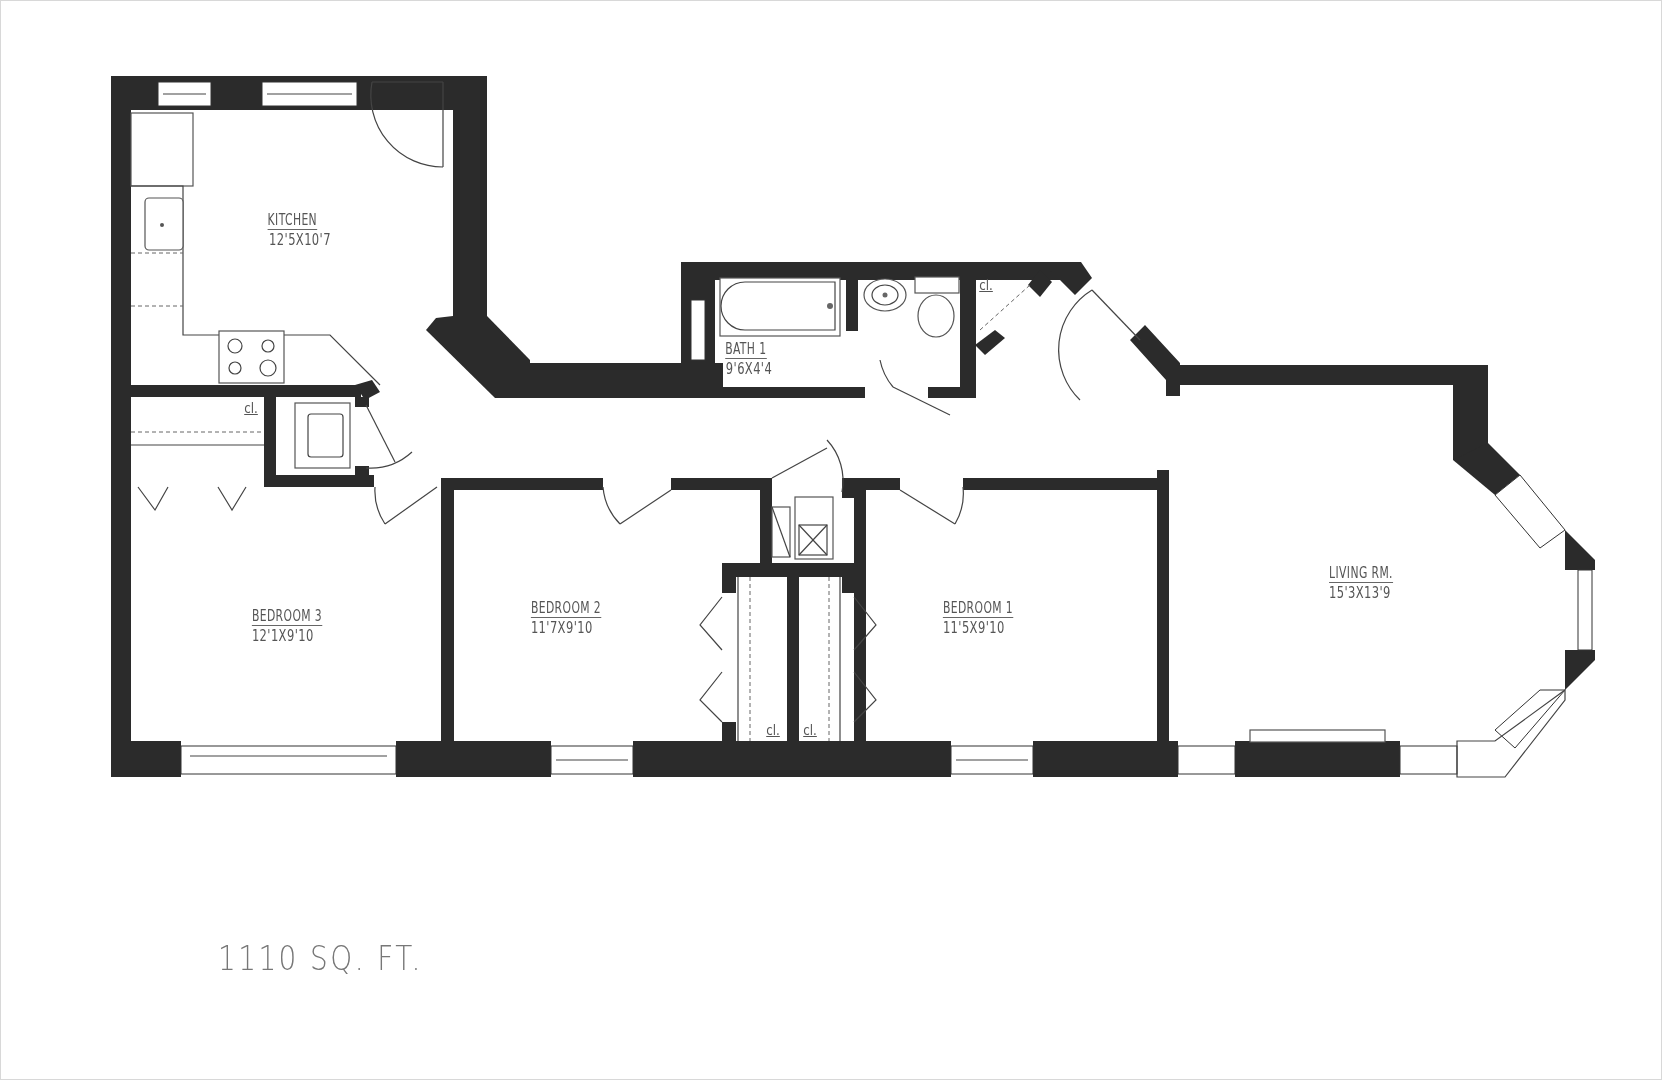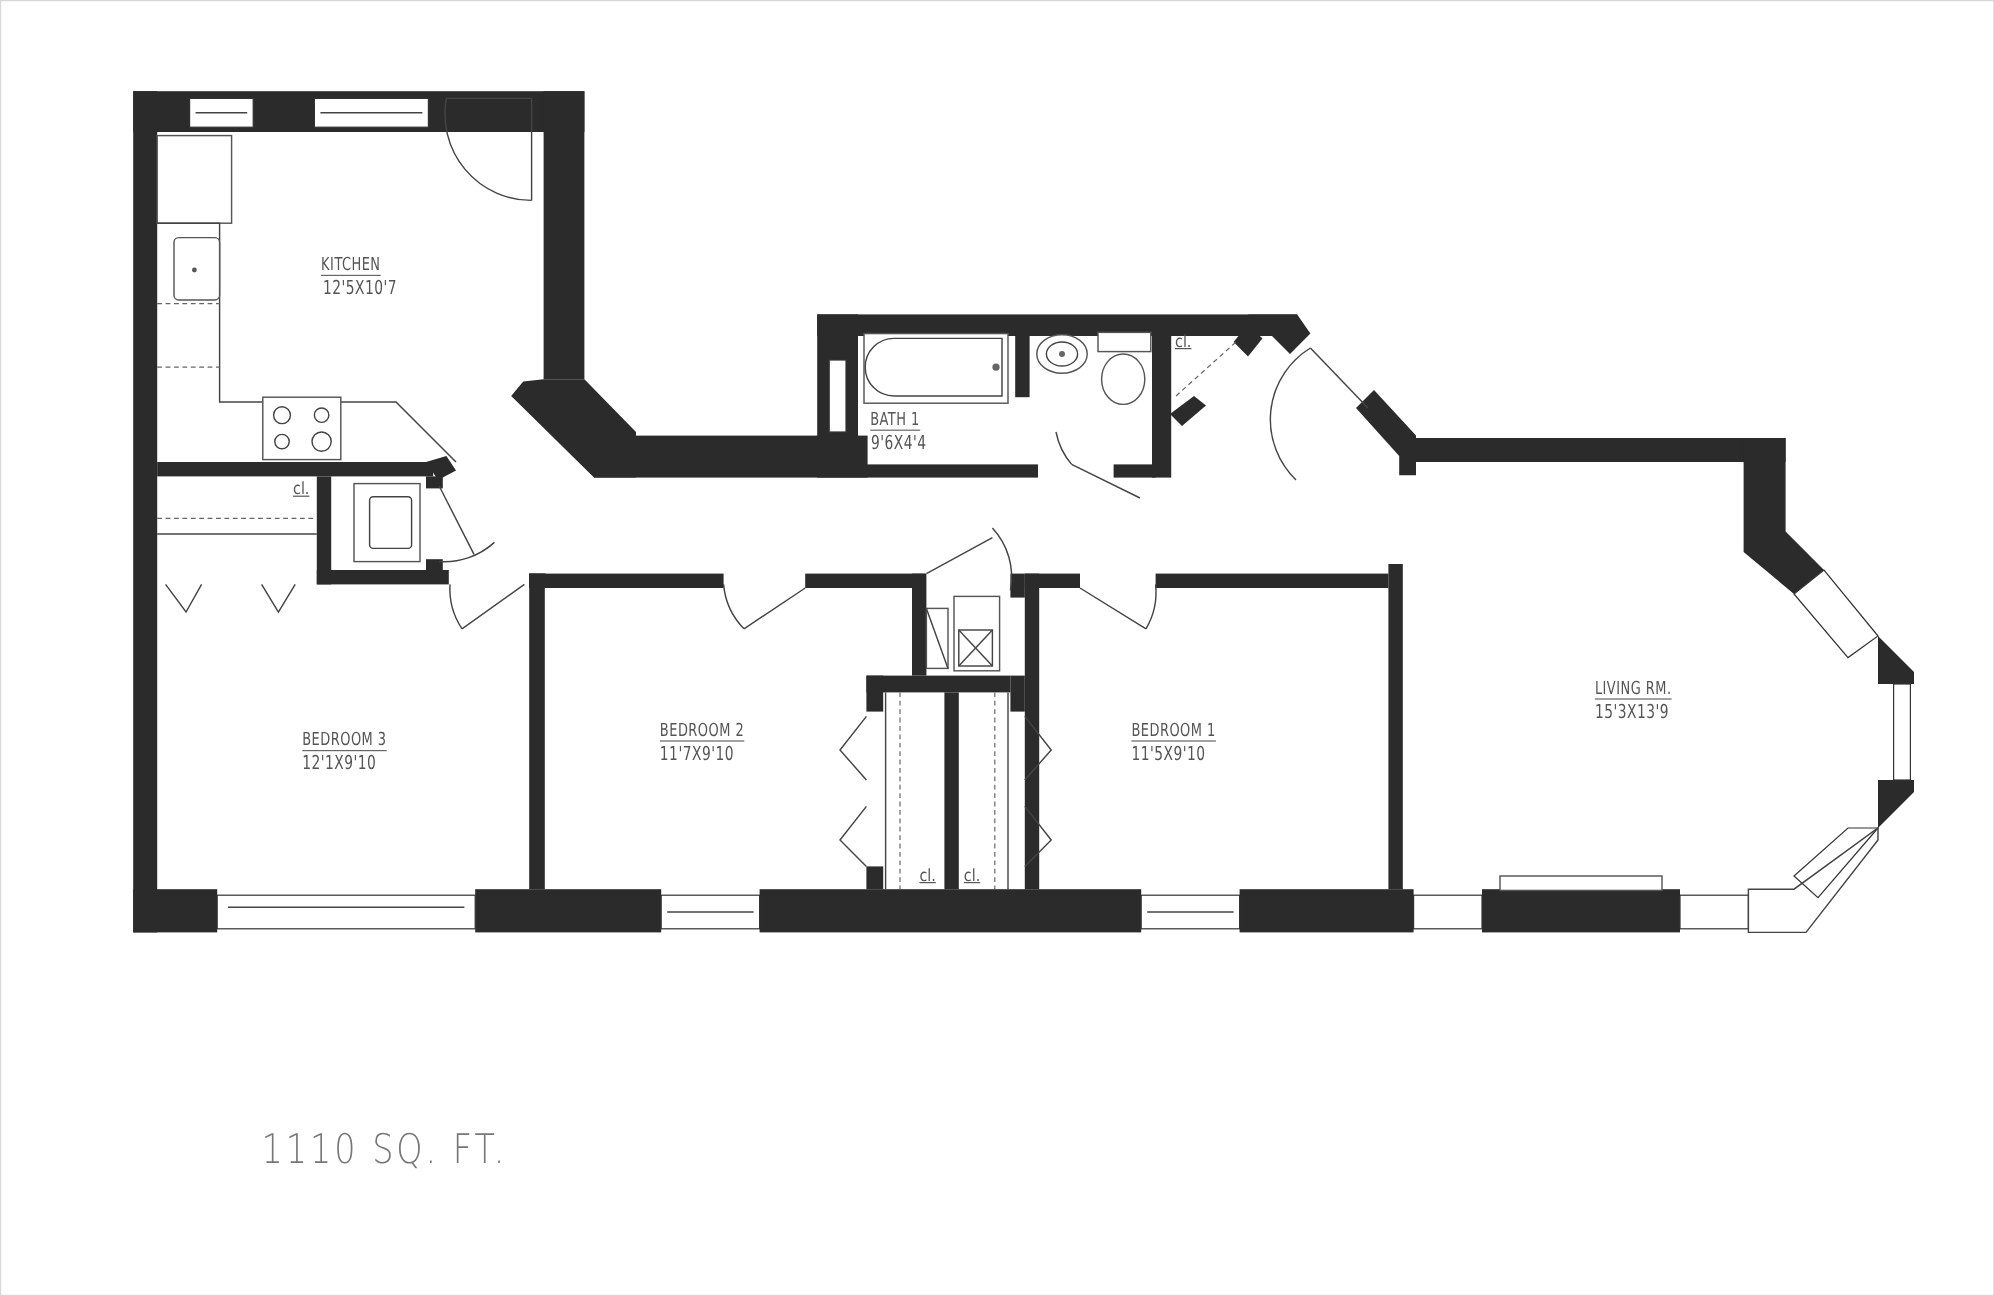--- a/index.html
+++ b/index.html
@@ -208,21 +208,21 @@
   <span class="dim">12'5X10'7</span>
 </div>
 <div class="lbl" style="left:749px; top:339px;">
   <span class="name">BATH 1</span>
   <span class="dim">9'6X4'4</span>
 </div>
 <div class="lbl" style="left:287px; top:606px;">
   <span class="name">BEDROOM 3</span>
   <span class="dim">12'1X9'10</span>
 </div>
-<div class="lbl" style="left:585px; top:598px;">
+<div class="lbl" style="left:566px; top:598px;">
   <span class="name">BEDROOM 2</span>
   <span class="dim">11'7X9'10</span>
 </div>
 <div class="lbl" style="left:978px; top:598px;">
   <span class="name">BEDROOM 1</span>
   <span class="dim">11'5X9'10</span>
 </div>
 <div class="lbl" style="left:1345px; top:563px;margin-left:16px;">
   <span class="name">LIVING RM.</span>
   <span class="dim">15'3X13'9</span>

